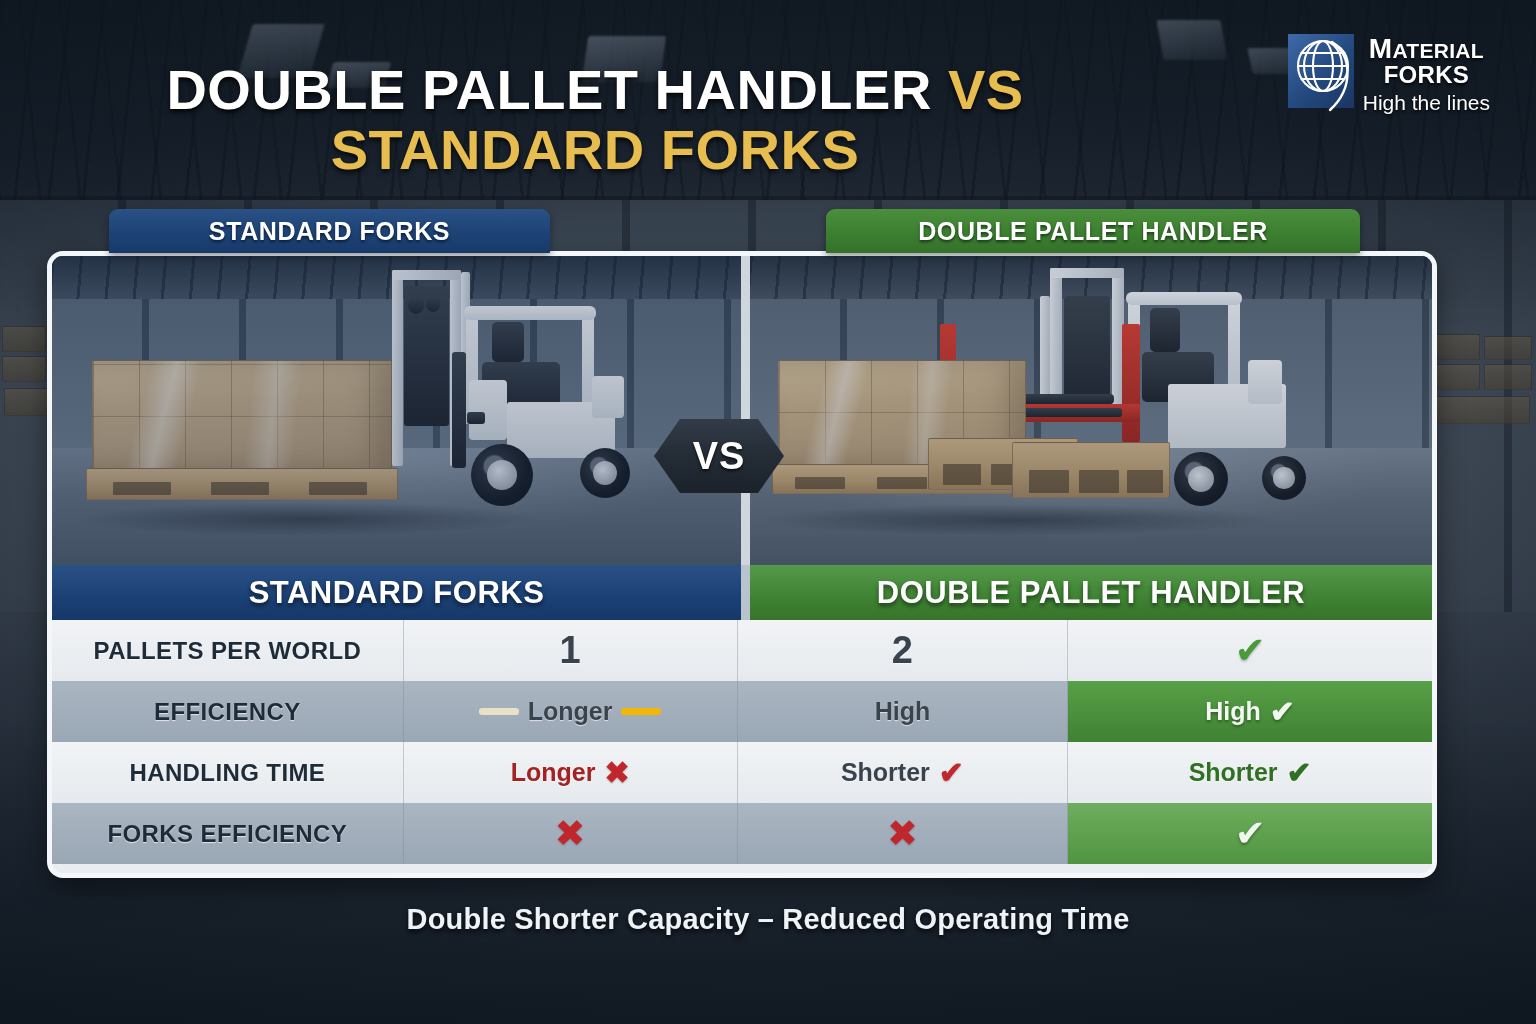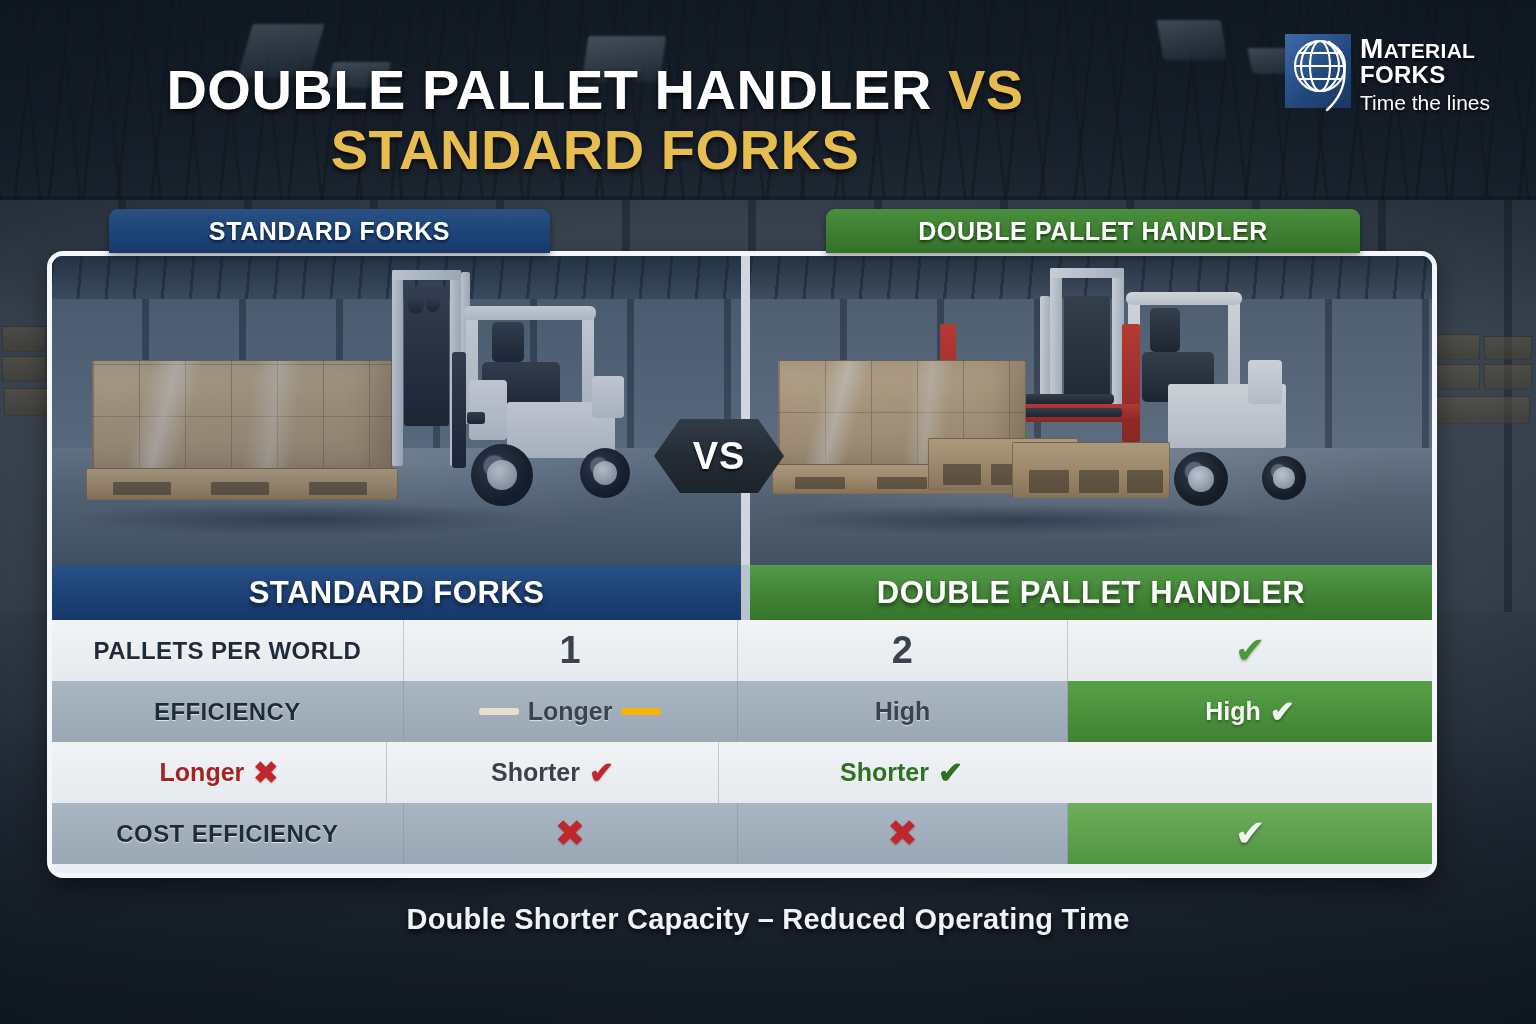--- a/index.html
+++ b/index.html
@@ -85,21 +85,21 @@
   .t-vs{ color:#e8bd4f; }
   .t-line2{
     font-size:56px; font-weight:bold; letter-spacing:.5px; line-height:1.12;
     color:#e8bd4f;
     text-shadow:0 3px 5px rgba(0,0,0,.75);
   }
 
   
   #logo{
     position:absolute; right:46px; top:34px; z-index:7;
-    display:flex; align-items:flex-start; gap:9px;
+    display:flex; align-items:flex-start; gap:9px;text-align:center;
   }
   .logo-globe{
     width:66px; height:74px; position:relative; flex:0 0 auto;
     background:linear-gradient(135deg,#3f6aa8 0%,#23497e 55%,#1a3663 100%);
   }
   .logo-globe svg{ position:absolute; left:-2px; top:-4px; }
   .logo-txt{ padding-top:2px; }
   .logo-l1{
     color:#fff; font-weight:bold; font-size:28px; line-height:.96;
     letter-spacing:.3px;
@@ -346,21 +346,21 @@
           <path d="M12 36 H62"></path>
           <path d="M15.5 23 H58.5"></path>
           <path d="M15.5 49 H58.5"></path>
           <path d="M46 12 C66 26, 68 58, 44 80" stroke-width="2.4"></path>
         </g>
       </svg>
     </div>
     <div class="logo-txt">
       <div class="logo-l1"><span>M</span><span class="sm">ATERIAL</span></div>
       <div class="logo-l2">FORKS</div>
-      <div class="logo-tag">Time the lines</div>
+      <div class="logo-tag">High the lines</div>
     </div>
   </div>
 
   <div class="pill" id="pill-left">STANDARD FORKS</div>
   <div class="pill" id="pill-right">DOUBLE PALLET HANDLER</div>
 
   <div id="card">
 
     <div id="photos">
 
@@ -506,20 +506,23 @@
         </div>
         <div class="cell c-c green-dark">
           <span class="val white">
             <span>High</span>
             <span class="mark check-white">✔</span>
           </span>
         </div>
       </div>
 
       <div class="t-row light">
+        <div class="cell c-label">
+          <span class="lbl">HANDLING TIME</span>
+        </div>
         <div class="cell c-a">
           <span class="val red">
             <span>Longer</span>
             <span class="mark x-red">✖</span>
           </span>
         </div>
         <div class="cell c-b">
           <span class="val onwhite">
             <span>Shorter</span>
             <span class="mark check-red">✔</span>
@@ -528,21 +531,21 @@
         <div class="cell c-c">
           <span class="val dgreen">
             <span>Shorter</span>
             <span class="mark check-dgreen">✔</span>
           </span>
         </div>
       </div>
 
       <div class="t-row dark">
         <div class="cell c-label">
-          <span class="lbl">COST EFFICIENCY</span>
+          <span class="lbl">FORKS EFFICIENCY</span>
         </div>
         <div class="cell c-a">
           <span class="mark big x-red">✖</span>
         </div>
         <div class="cell c-b">
           <span class="mark big x-red">✖</span>
         </div>
         <div class="cell c-c green-light">
           <span class="mark big check-white">✔</span>
         </div>

